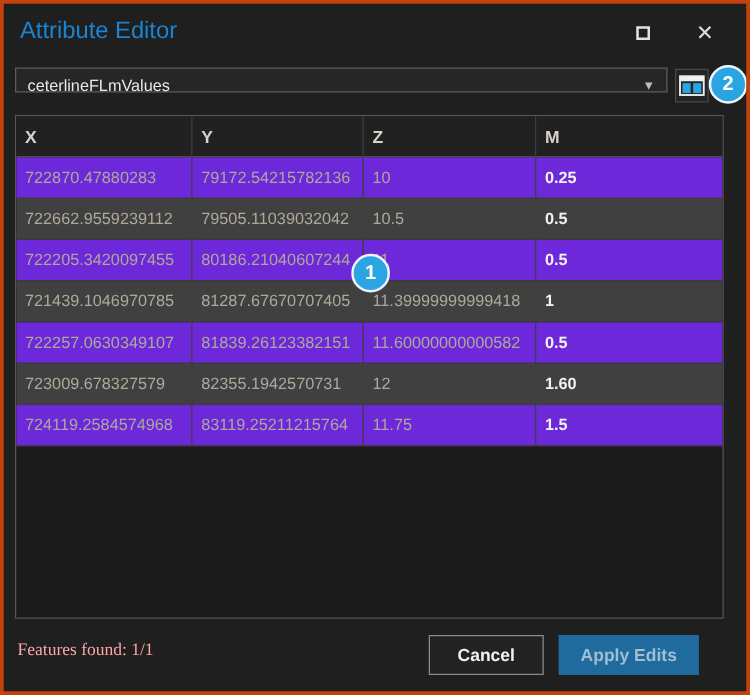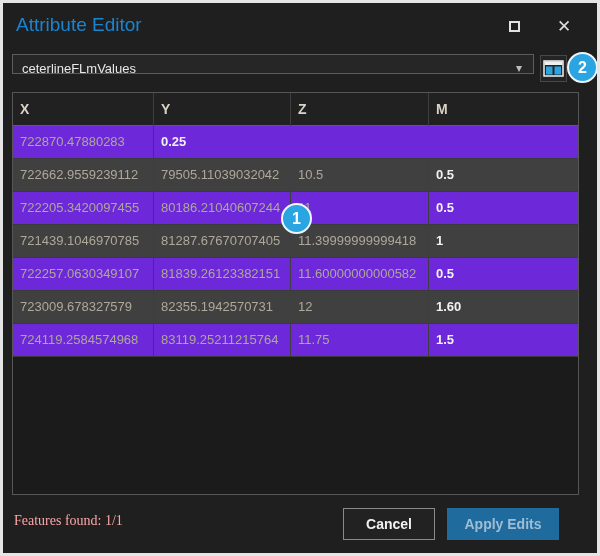--- a/index.html
+++ b/index.html
@@ -1,19 +1,19 @@
 <!DOCTYPE html>
 <html><head>
 <meta charset="utf-8">
 <style>
   html,body{margin:0;padding:0;background:#101010;}
   *{box-sizing:border-box;font-family:"Liberation Sans", sans-serif;}
   .dialog{
     position:relative;width:600px;height:556px;background:#1f1f1f;
-    border:3px solid #e5e5e5;overflow:hidden;
+    border:3px solid #c2410c;overflow:hidden;
   }
   
   .titlebar{position:absolute;left:0;top:0;width:100%;height:48px;}
   .title{position:absolute;left:13px;top:11px;font-size:19px;color:#1b84d1;}
   .win-btn{position:absolute;width:30px;height:28px;background:transparent;border:none;
     display:flex;align-items:center;justify-content:center;cursor:default;padding:0;}
   .btn-max{left:496px;top:9px;}
   .btn-close{left:546px;top:9px;}
   .max-glyph{display:inline-block;width:11px;height:11px;border:2px solid #e2e2e2;}
   .close-glyph{font-size:17px;color:#dcdcdc;line-height:1;}
@@ -106,20 +106,22 @@
   <div class="table-wrap">
     <div class="thead">
       <div class="cell col-0 hcell">X</div>
       <div class="cell col-1 hcell">Y</div>
       <div class="cell col-2 hcell">Z</div>
       <div class="cell col-3 hcell">M</div>
     </div>
 
     <div class="trow row-odd">
       <div class="cell col-0 c-xyz">722870.47880283</div>
+      <div class="cell col-1 c-xyz">79172.54215782136</div>
+      <div class="cell col-2 c-xyz">10</div>
       <div class="cell col-3 c-m">0.25</div>
     </div>
     <div class="trow row-even">
       <div class="cell col-0 c-xyz">722662.9559239112</div>
       <div class="cell col-1 c-xyz">79505.11039032042</div>
       <div class="cell col-2 c-xyz">10.5</div>
       <div class="cell col-3 c-m">0.5</div>
     </div>
     <div class="trow row-odd">
       <div class="cell col-0 c-xyz">722205.3420097455</div>

